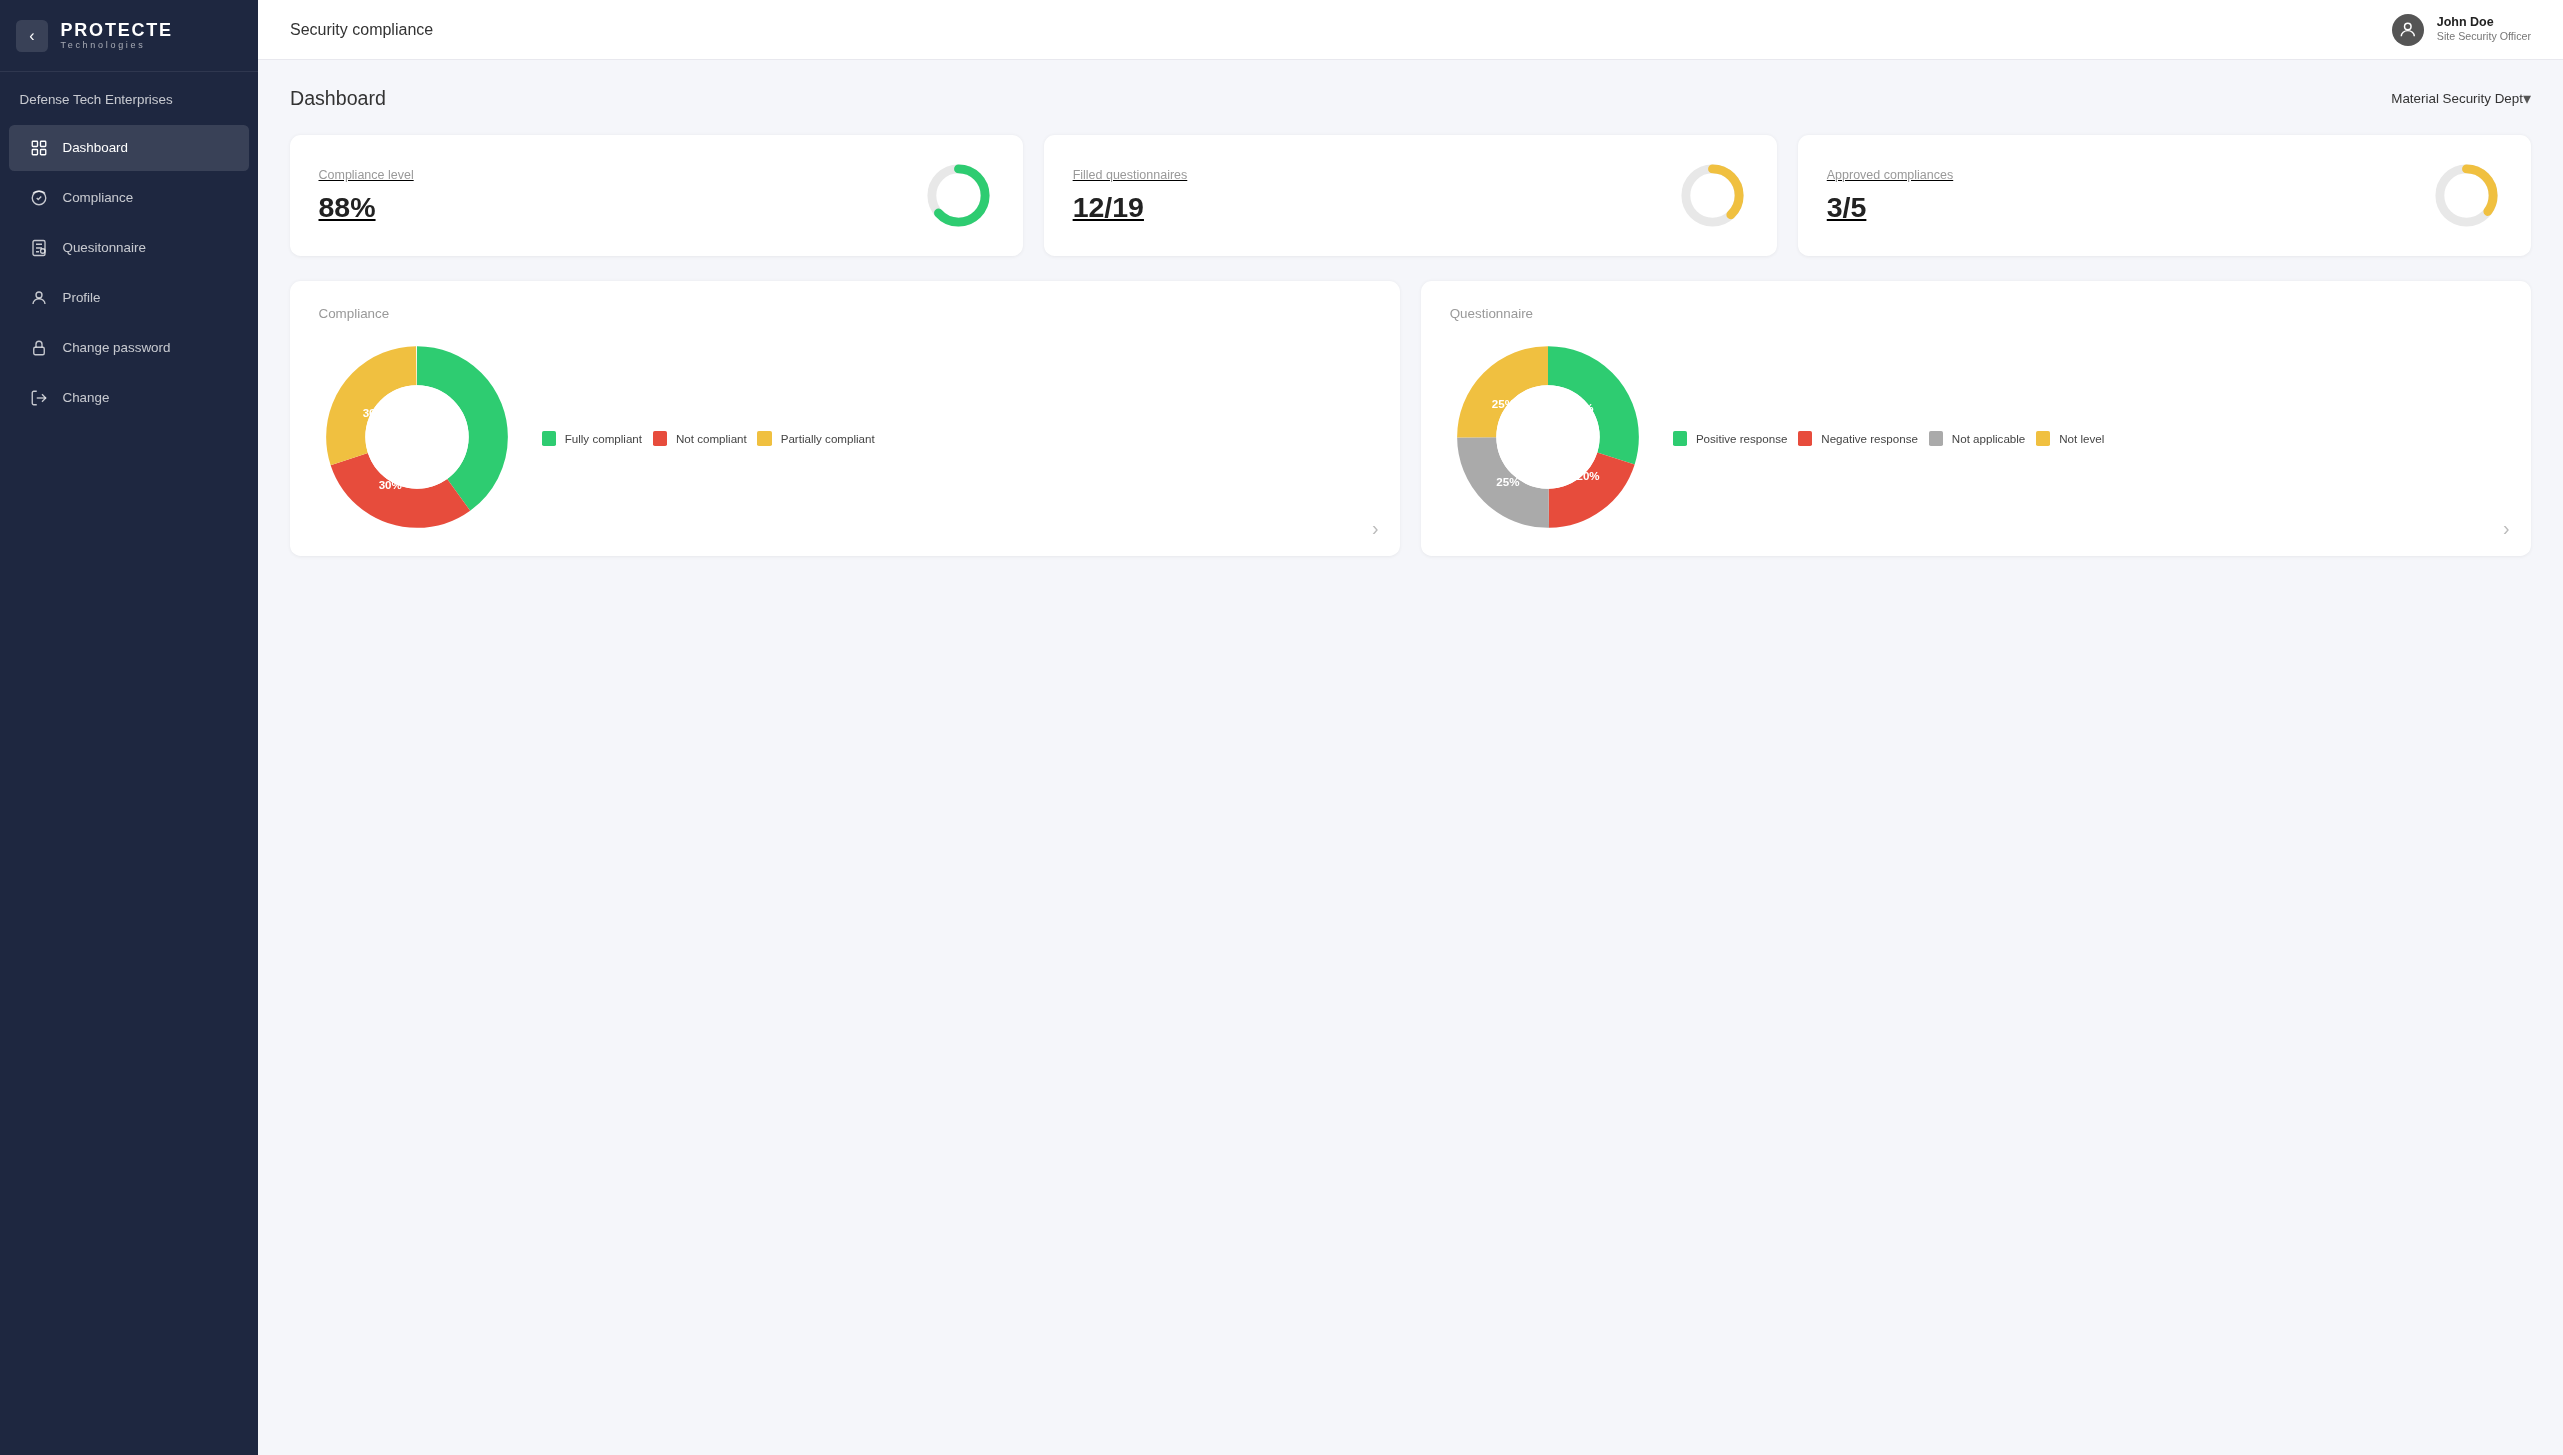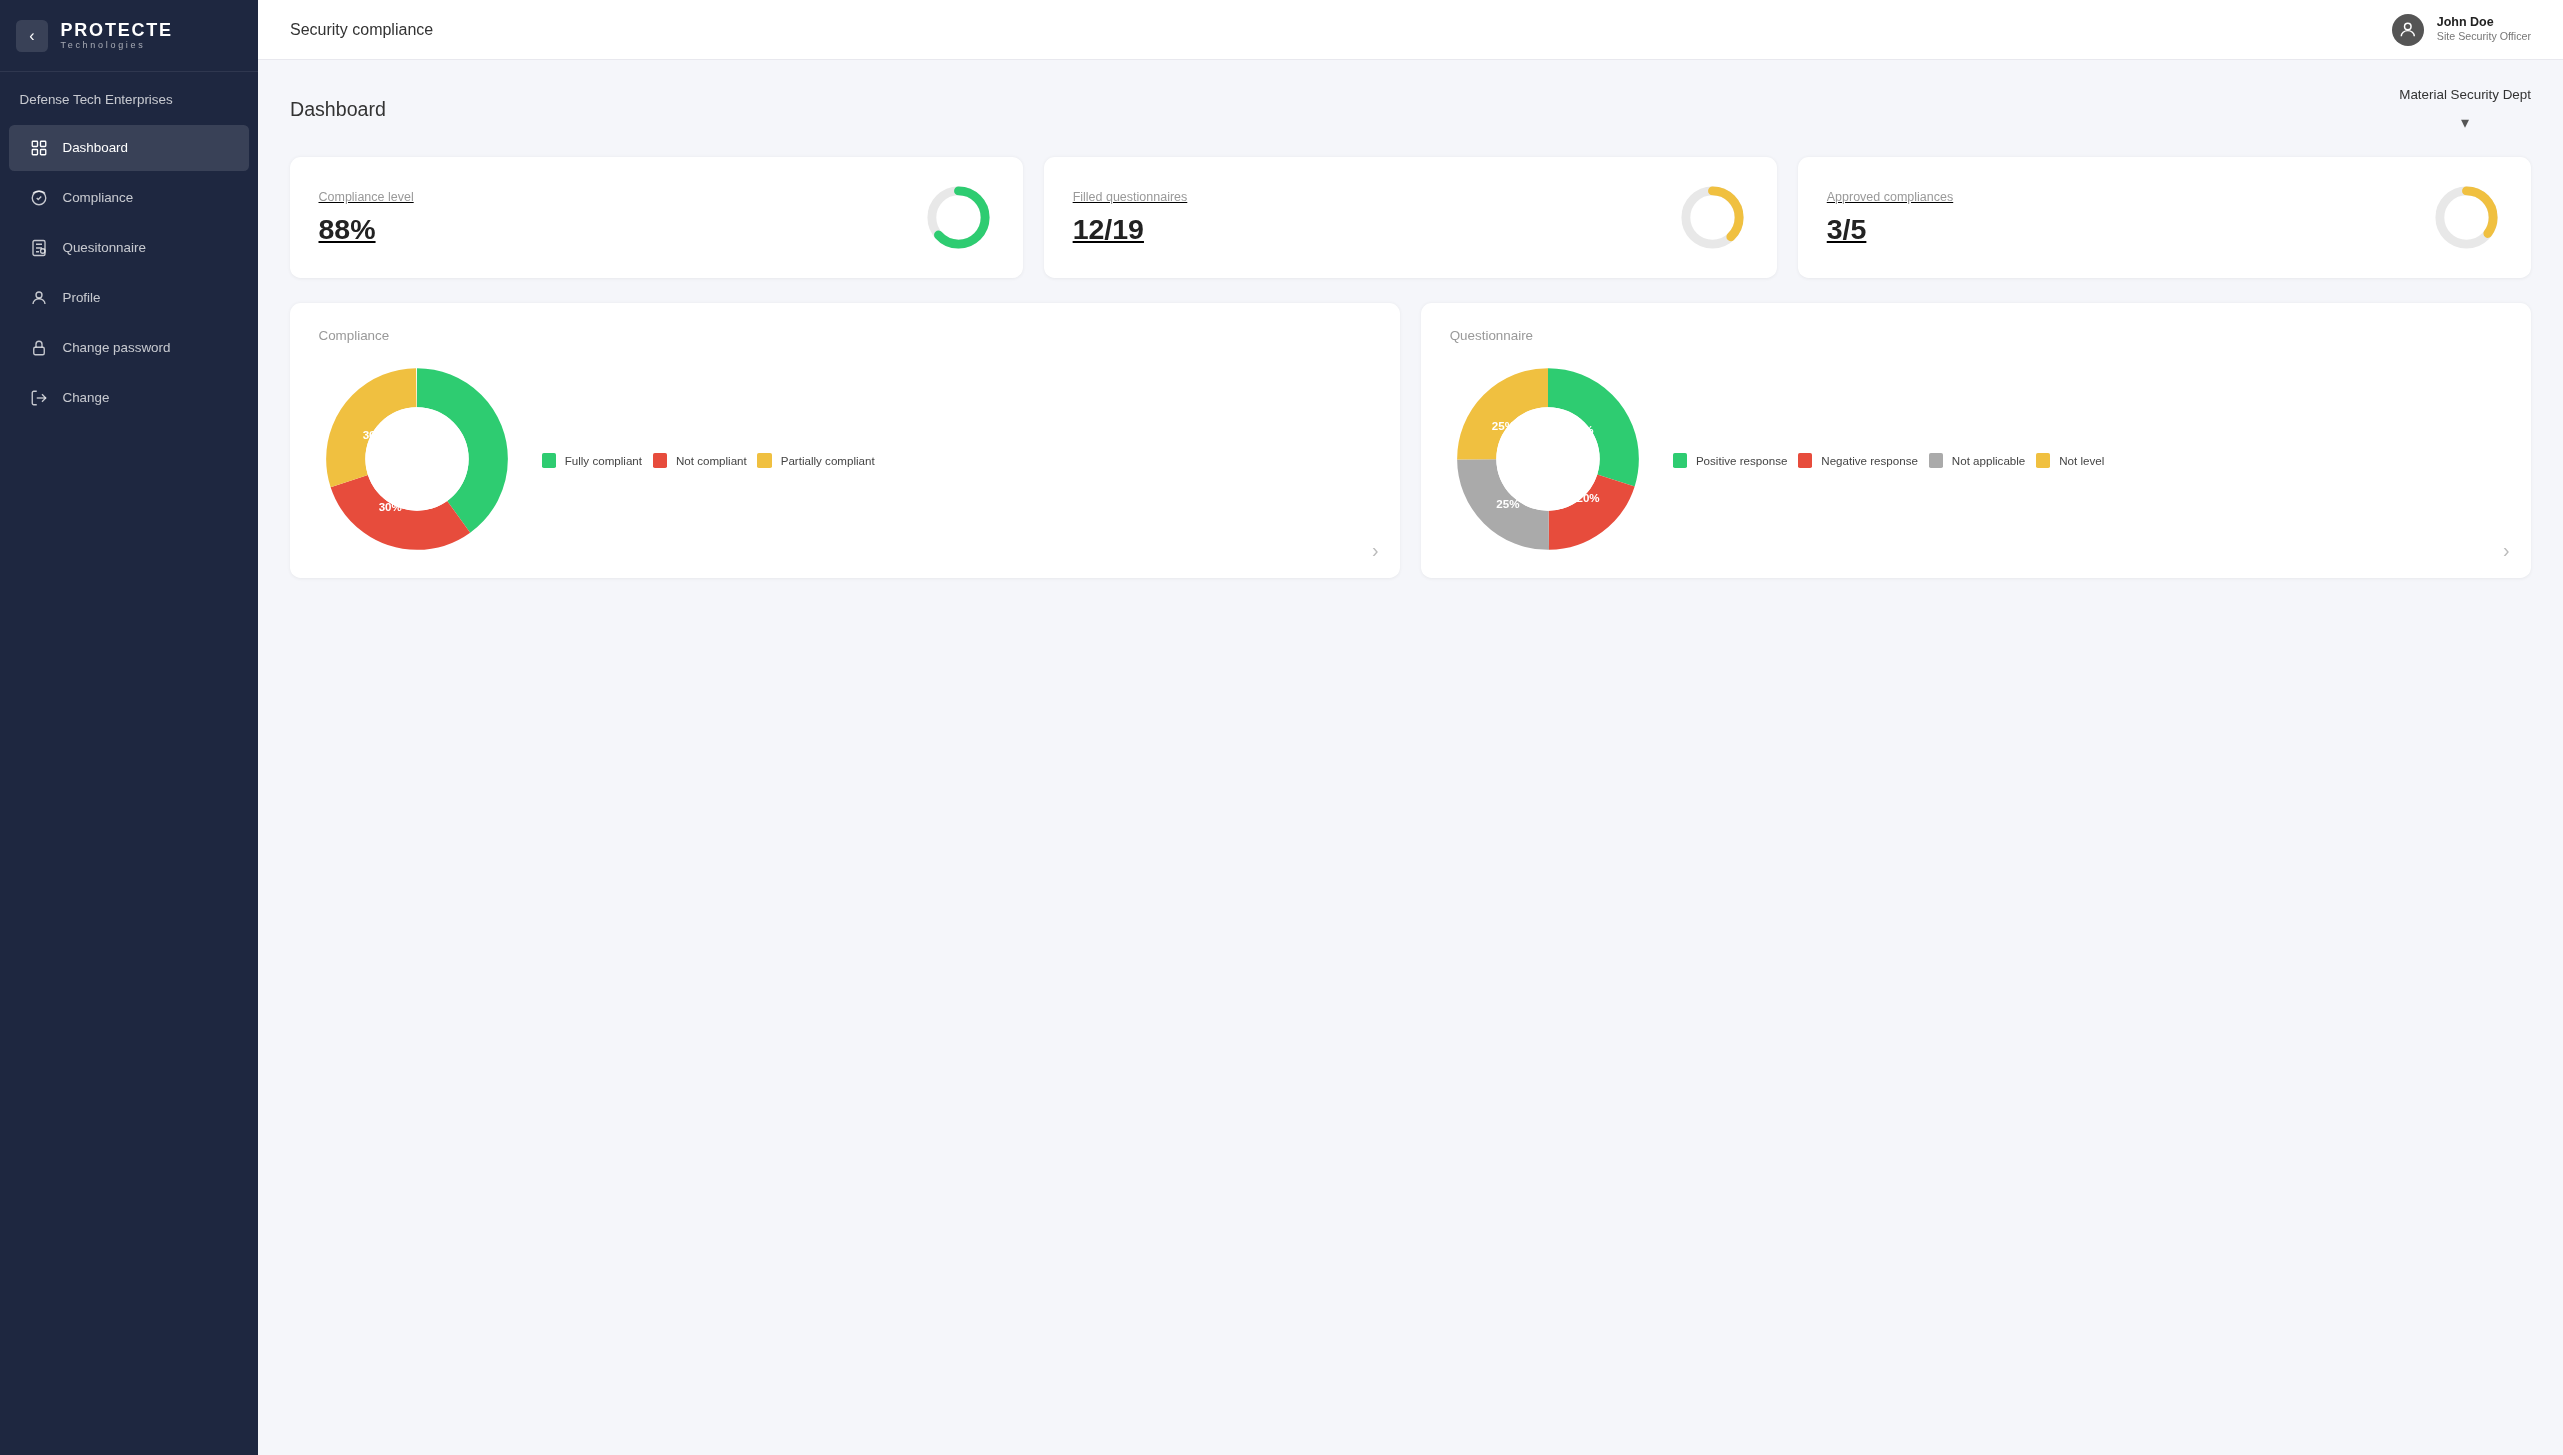--- a/index.html
+++ b/index.html
@@ -145,28 +145,27 @@
       margin-bottom: 25px;
     }
     .dashboard-title {
       font-size: 19.6px;
       font-weight: 500;
       color: #333;
     }
     .dept-selector {
       display: flex;
       align-items: center;
-      gap: 11px;
+      gap: 0;
       font-size: 13.4px;
       color: #333;
       cursor: pointer;
       background: none;
       border: none;
       font-weight: 500;
-      flex-direction: column;
     }
     .dept-selector .chevron { color: #555; font-size: 16px; }
 
     
     .stat-cards {
       display: grid;
       grid-template-columns: repeat(3, 1fr);
       gap: 21.4px;
       margin-bottom: 25px;
     }

